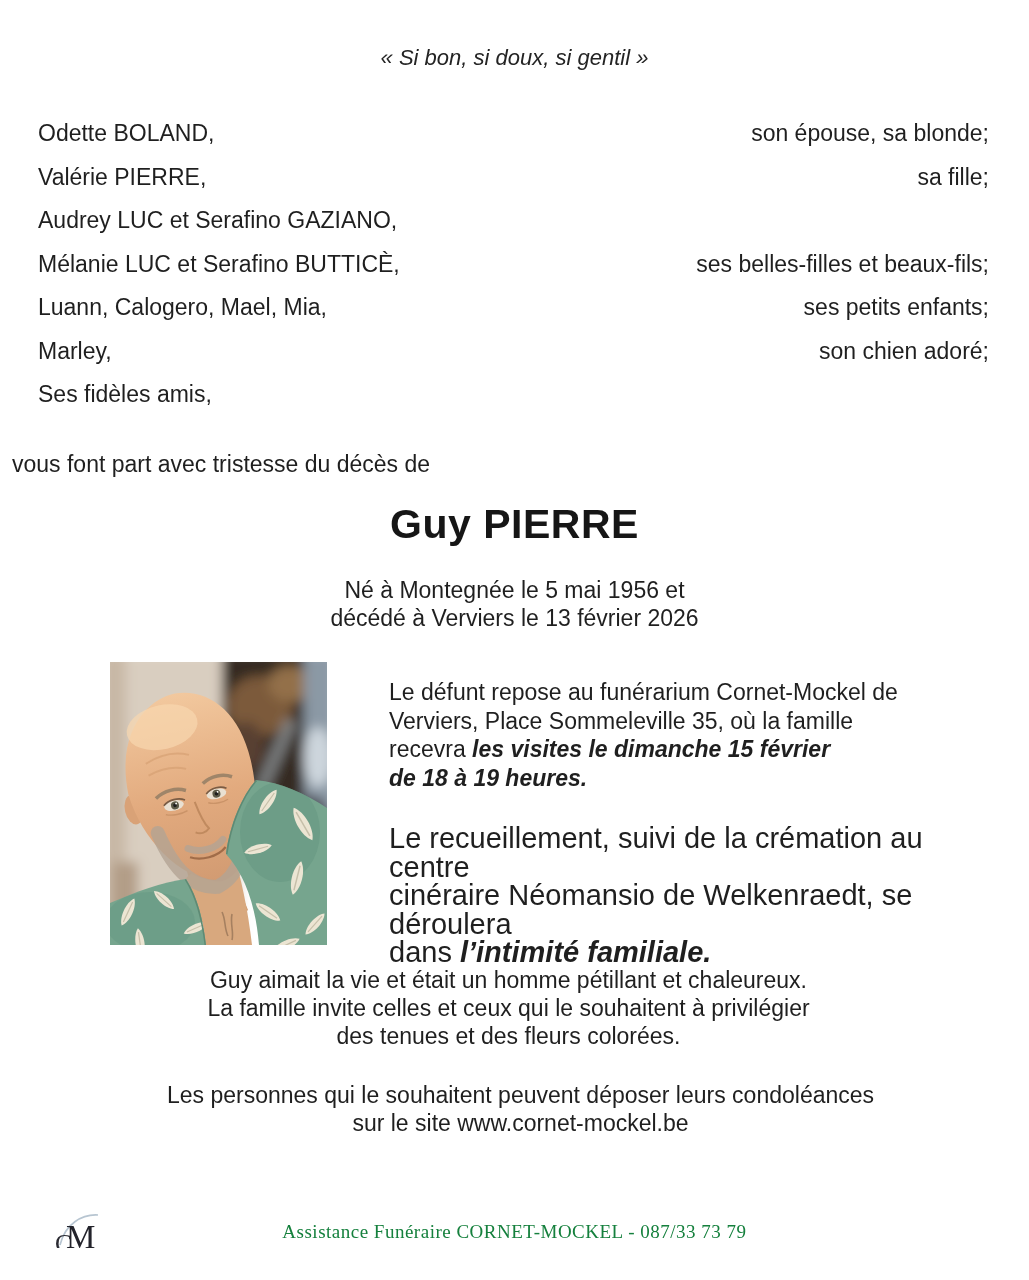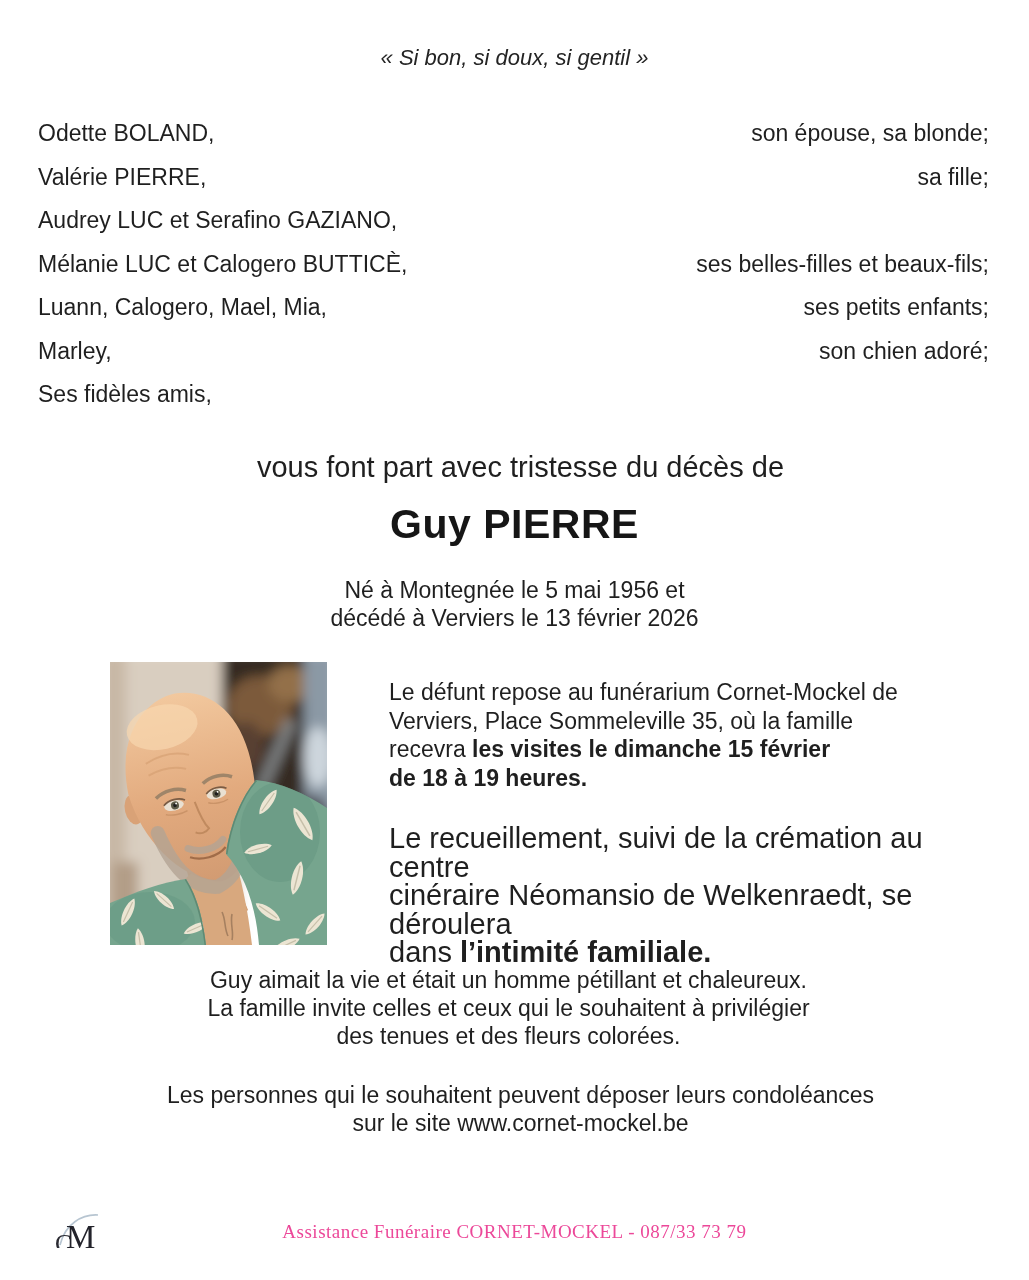--- a/index.html
+++ b/index.html
@@ -1,54 +1,54 @@
 <!DOCTYPE html>
 <html><head>
 <meta charset="utf-8">
 <style>
   html,body { margin:0; padding:0; background:#ffffff; }
   .page {
     position:relative; width:1029px; height:1248px; margin:0 auto;
     background:#ffffff; overflow:hidden;
     font-family:"Liberation Sans", sans-serif; color:#1f1f1f;
   }
-  .bold { font-weight:bold; }
+  .bold { font-weight:bold;font-style:italic; }
 
   .quote {
     position:absolute; top:45px; left:0; right:0;
     text-align:center; font-style:italic; font-size:22px; color:#242424;
   }
 
   .family { position:absolute; top:112px; left:38px; right:40px; font-size:23px; }
   .fam-row { display:flex; justify-content:space-between; align-items:center; height:43.5px; white-space:nowrap; }
   .fam-left { text-align:center; }
   .fam-right { text-align:right; }
 
-  .announce { position:absolute; top:451px; left:0; right:0; text-align:center; font-size:29px;margin-left:12px; }
+  .announce { position:absolute; top:451px; left:0; right:0; text-align:left; font-size:23px;margin-left:12px; }
 
   .deceased-name {
     position:absolute; top:501px; left:0; right:0; text-align:center;
     font-size:41px; font-weight:bold; letter-spacing:0.5px; color:#161616;
   }
 
   .dates { position:absolute; top:576px; left:0; right:0; text-align:center; font-size:23px; line-height:28px; }
 
   .photo { position:absolute; left:110px; top:662px; width:217px; height:283px; }
   .photo svg { display:block; }
 
   .funeral-1 { position:absolute; left:389px; top:678px; width:615px; font-size:23px; line-height:28.5px; }
   .funeral-2 { position:absolute; left:389px; top:824px; width:615px; font-size:29px; line-height:28.5px; }
 
   .tribute { position:absolute; top:966px; left:0; right:12px; text-align:center; font-size:23px; line-height:28px; }
   .condolences { position:absolute; top:1081px; left:0; right:0; text-align:center; font-size:23px; line-height:28px;padding-left:12px; }
 
   .footer-logo { position:absolute; left:52px; top:1212px; width:52px; height:52px; }
   .footer-text {
     position:absolute; top:1221px; left:0; right:0; text-align:center;
-    font-family:"Liberation Serif", serif; font-size:19px; color:#ec4899; letter-spacing:0.5px;
+    font-family:"Liberation Serif", serif; font-size:19px; color:#15803d; letter-spacing:0.5px;
   }
 </style>
 </head>
 <body>
 
 <div class="page">
 
   <div class="quote">« Si bon, si doux, si gentil »</div>
 
   <div class="family">
@@ -58,21 +58,21 @@
       </div>
       <div class="fam-row">
         <span class="fam-left">Valérie PIERRE,</span>
         <span class="fam-right">sa fille;</span>
       </div>
       <div class="fam-row">
         <span class="fam-left">Audrey LUC et Serafino GAZIANO,</span>
         <span class="fam-right"></span>
       </div>
       <div class="fam-row">
-        <span class="fam-left">Mélanie LUC et Calogero BUTTICÈ,</span>
+        <span class="fam-left">Mélanie LUC et Serafino BUTTICÈ,</span>
         <span class="fam-right">ses belles-filles et beaux-fils;</span>
       </div>
       <div class="fam-row">
         <span class="fam-left">Luann, Calogero, Mael, Mia,</span>
         <span class="fam-right">ses petits enfants;</span>
       </div>
       <div class="fam-row">
         <span class="fam-left">Marley,</span>
         <span class="fam-right">son chien adoré;</span>
       </div>

